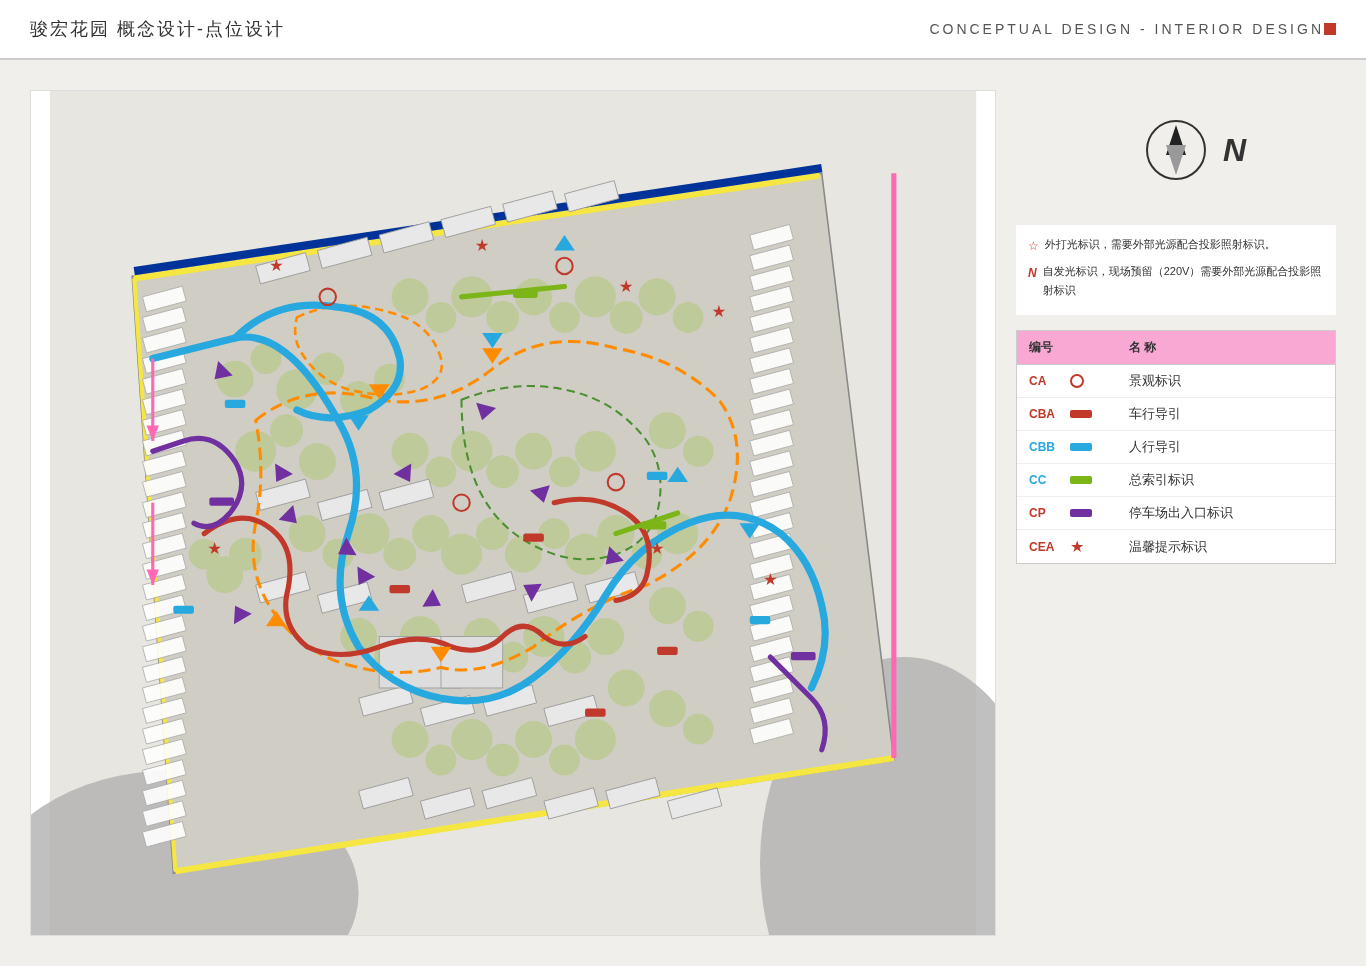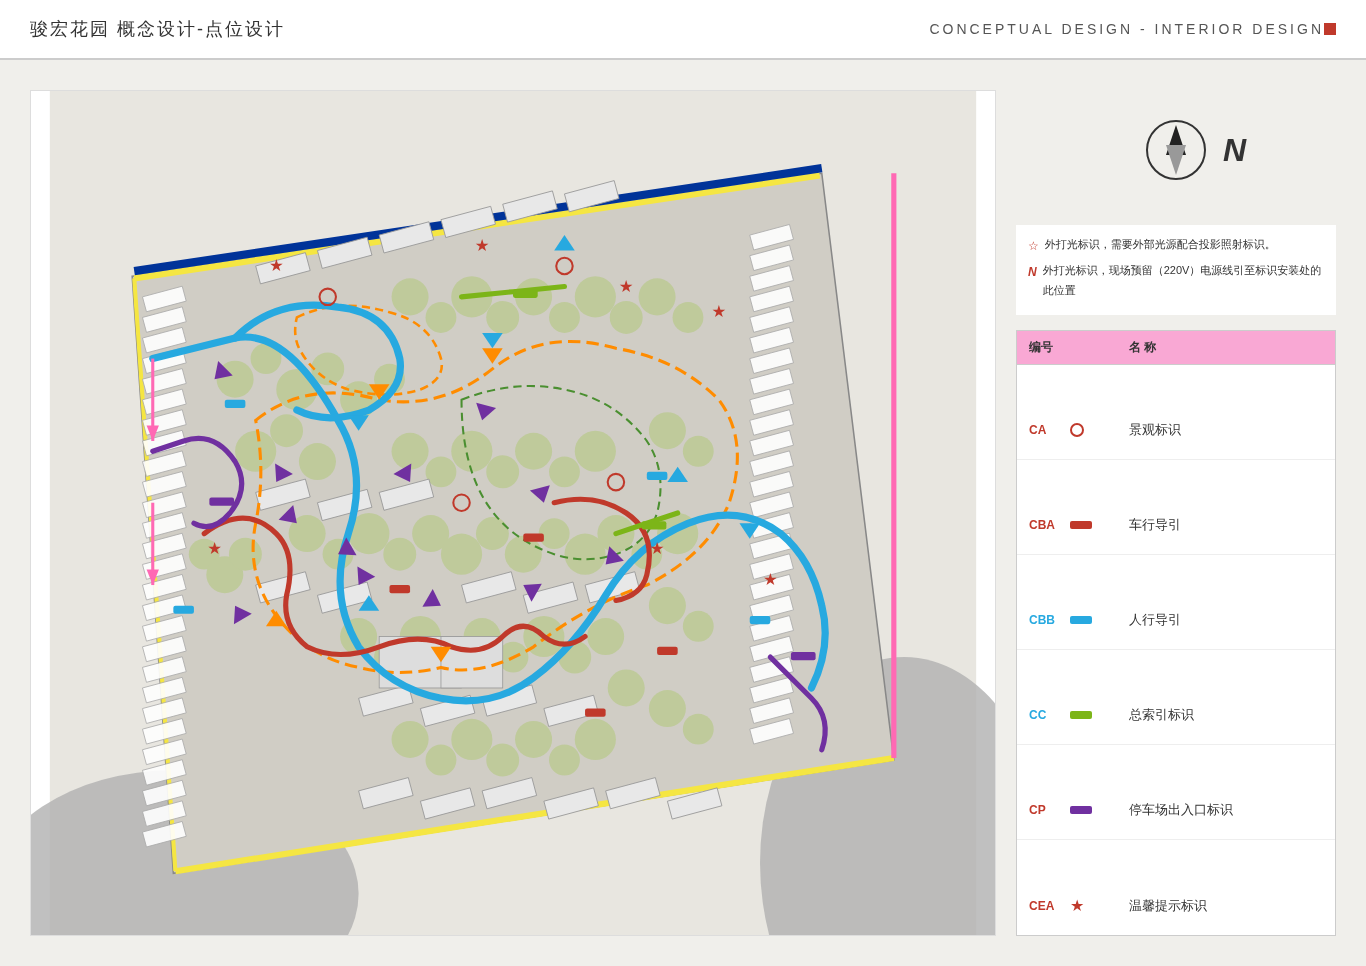--- a/index.html
+++ b/index.html
@@ -156,24 +156,23 @@
       grid-template-columns: 100px 1fr;
       background: #f9a8d4;
       border-bottom: 1px solid #ccc;
       padding: 8px 12px;
       font-weight: bold;
       color: #333;
     }
     .legend-row {
       display: grid;
       grid-template-columns: 100px 1fr;
-      padding: 20px 12px;
+      padding: 7px 12px;
       border-bottom: 1px solid #eee;
       align-items: center;
-      margin-top: 36px;
     }
     .legend-row:last-child {
       border-bottom: none;
     }
     .legend-code {
       display: flex;
       align-items: center;
       gap: 6px;
       font-size: 12px;
       color: #333;
@@ -508,21 +507,21 @@
       </div>
     </div>
 
     <div class="notes-section">
       <div class="note-item">
         <span class="note-icon">☆</span>
         <span>外打光标识，需要外部光源配合投影照射标识。</span>
       </div>
       <div class="note-item">
         <span class="note-icon" style="font-style:italic; font-weight:bold;">N</span>
-        <span>外打光标识，现场预留（220V）电源线引至标识安装处的此位置</span>
+        <span>自发光标识，现场预留（220V）需要外部光源配合投影照射标识</span>
       </div>
     </div>
 
     <div class="legend-table">
       <div class="legend-table-header">
         <div>编号</div>
         <div>名  称</div>
       </div>
 
       <div class="legend-row">

